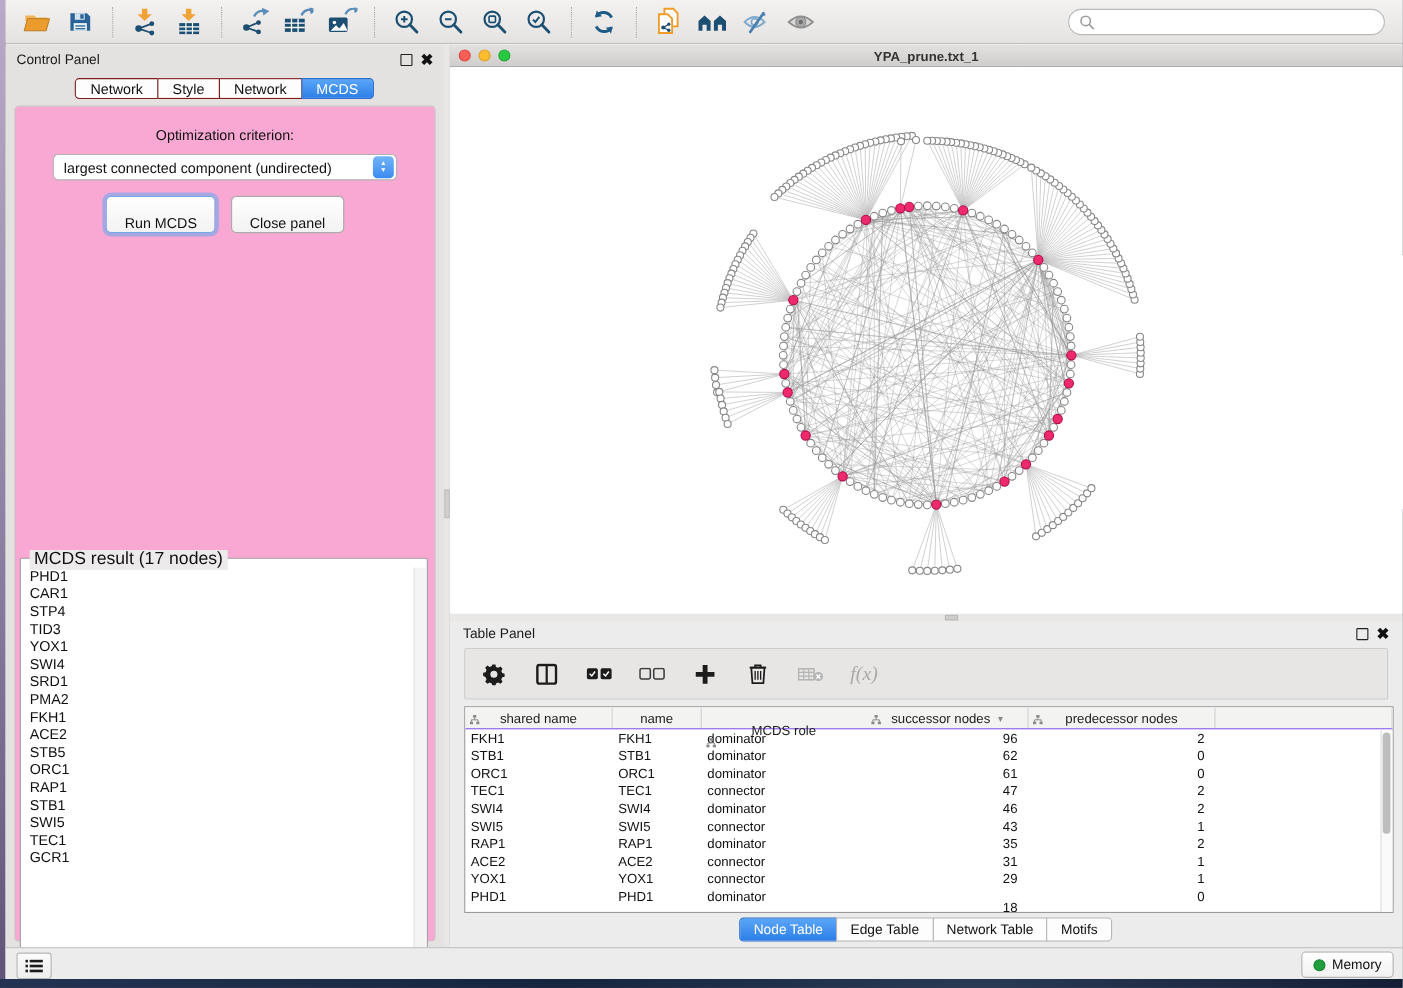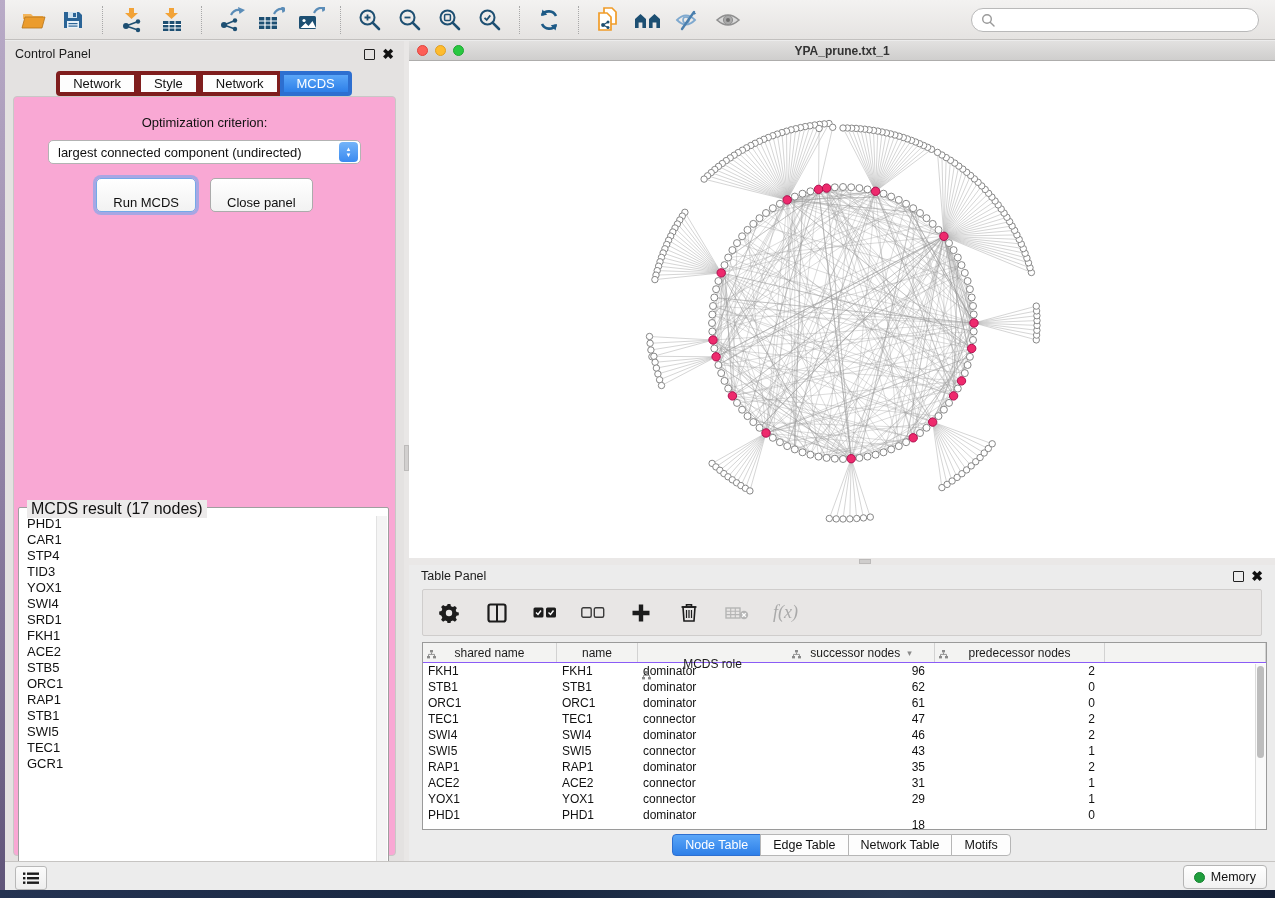--- a/index.html
+++ b/index.html
@@ -24,21 +24,21 @@
     border:1px solid #b9b9b9;border-radius:13px;display:flex;align-items:center;padding:0 9px;box-sizing:border-box}
   .search-wrap input{border:none;outline:none;flex:1;font-size:12px;font-family:"Liberation Sans",sans-serif;background:transparent;margin-left:6px}
 
   
   .cp{position:absolute;left:0;top:41px;width:399px;height:820px;background:#e4e2e1;box-sizing:border-box}
   .cp-titlebar{height:26px;display:flex;align-items:center;padding:0 10px;font-size:12.5px;color:#1b1b1b}
   .win-btns{margin-left:auto;display:flex;align-items:center;gap:7px}
   .float-glyph{width:9px;height:9px;border:1.5px solid #222;display:inline-block;border-radius:1px}
   .close-glyph{font-size:14px;font-weight:bold;color:#111;line-height:10px}
   .cp-tabs{position:absolute;left:0;top:30px;width:100%;display:flex;justify-content:center}
-  .cp-tab{font-size:13px;color:#111;background:#fdfdfd;border:4px solid #7f1d1d;padding:1px 13px;margin-left:-1px;cursor:default}
+  .cp-tab{font-size:13px;color:#111;background:#fdfdfd;border:1px solid #7f1d1d;padding:1px 13px;margin-left:-1px;cursor:default}
   .cp-tab:first-child{border-radius:4px 0 0 4px}
   .cp-tab:last-child{border-radius:0 4px 4px 0}
   .cp-tab.active{background:linear-gradient(#5aa6f8,#2d7fe8);border-color:#2d6fd0;color:#fff}
   .cp-inner{position:absolute;left:8px;top:55px;width:383px;height:760px;background:#f9a8d4;
     border:1px solid #c9c7c6;border-radius:4px;box-sizing:border-box}
   .opt-label{margin-top:18px;text-align:center;font-size:13px;color:#111}
   .opt-select{margin:10px auto 0;width:313px;height:24px;background:#fff;border:1px solid #b3b3b3;
     border-radius:5px;display:flex;align-items:center;box-sizing:border-box;padding-left:9px;font-size:13px;color:#111}
   .opt-stepper{margin-left:auto;width:19px;height:20px;margin-right:2px;border-radius:4px;
     background:linear-gradient(#73b4f9,#3a8af0);display:flex;flex-direction:column;align-items:center;justify-content:center;color:#fff}
@@ -287,20 +287,21 @@
       <div class="result-box">
         <span class="result-legend">MCDS result (17 nodes)</span>
         <div class="result-list" id="result-list">
             <div class="result-item">PHD1</div>
             <div class="result-item">CAR1</div>
             <div class="result-item">STP4</div>
             <div class="result-item">TID3</div>
             <div class="result-item">YOX1</div>
             <div class="result-item">SWI4</div>
             <div class="result-item">SRD1</div>
+            <div class="result-item">PMA2</div>
             <div class="result-item">FKH1</div>
             <div class="result-item">ACE2</div>
             <div class="result-item">STB5</div>
             <div class="result-item">ORC1</div>
             <div class="result-item">RAP1</div>
             <div class="result-item">STB1</div>
             <div class="result-item">SWI5</div>
             <div class="result-item">TEC1</div>
             <div class="result-item">GCR1</div>
           </div>

